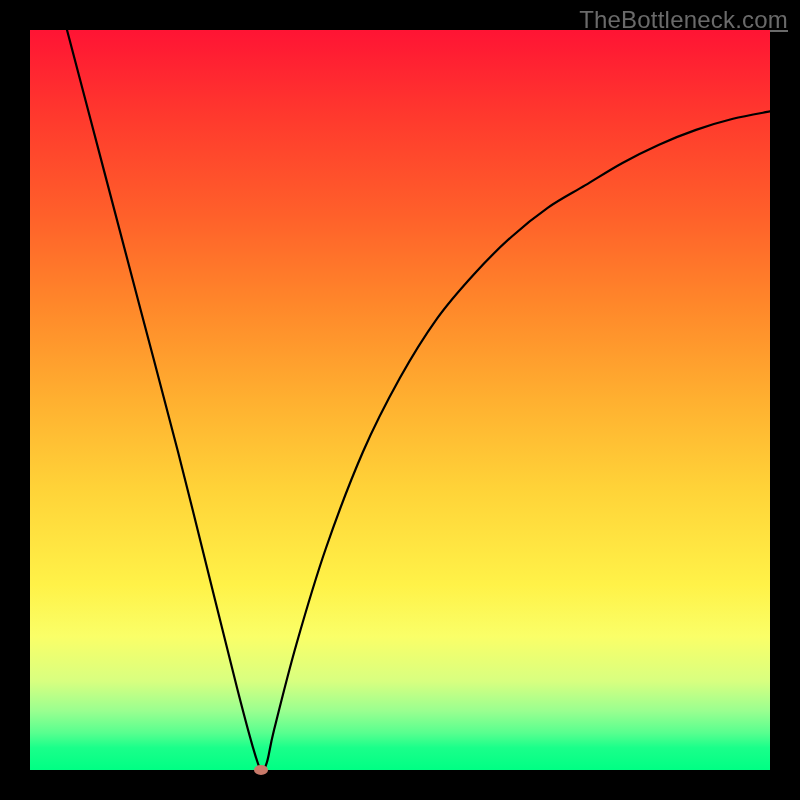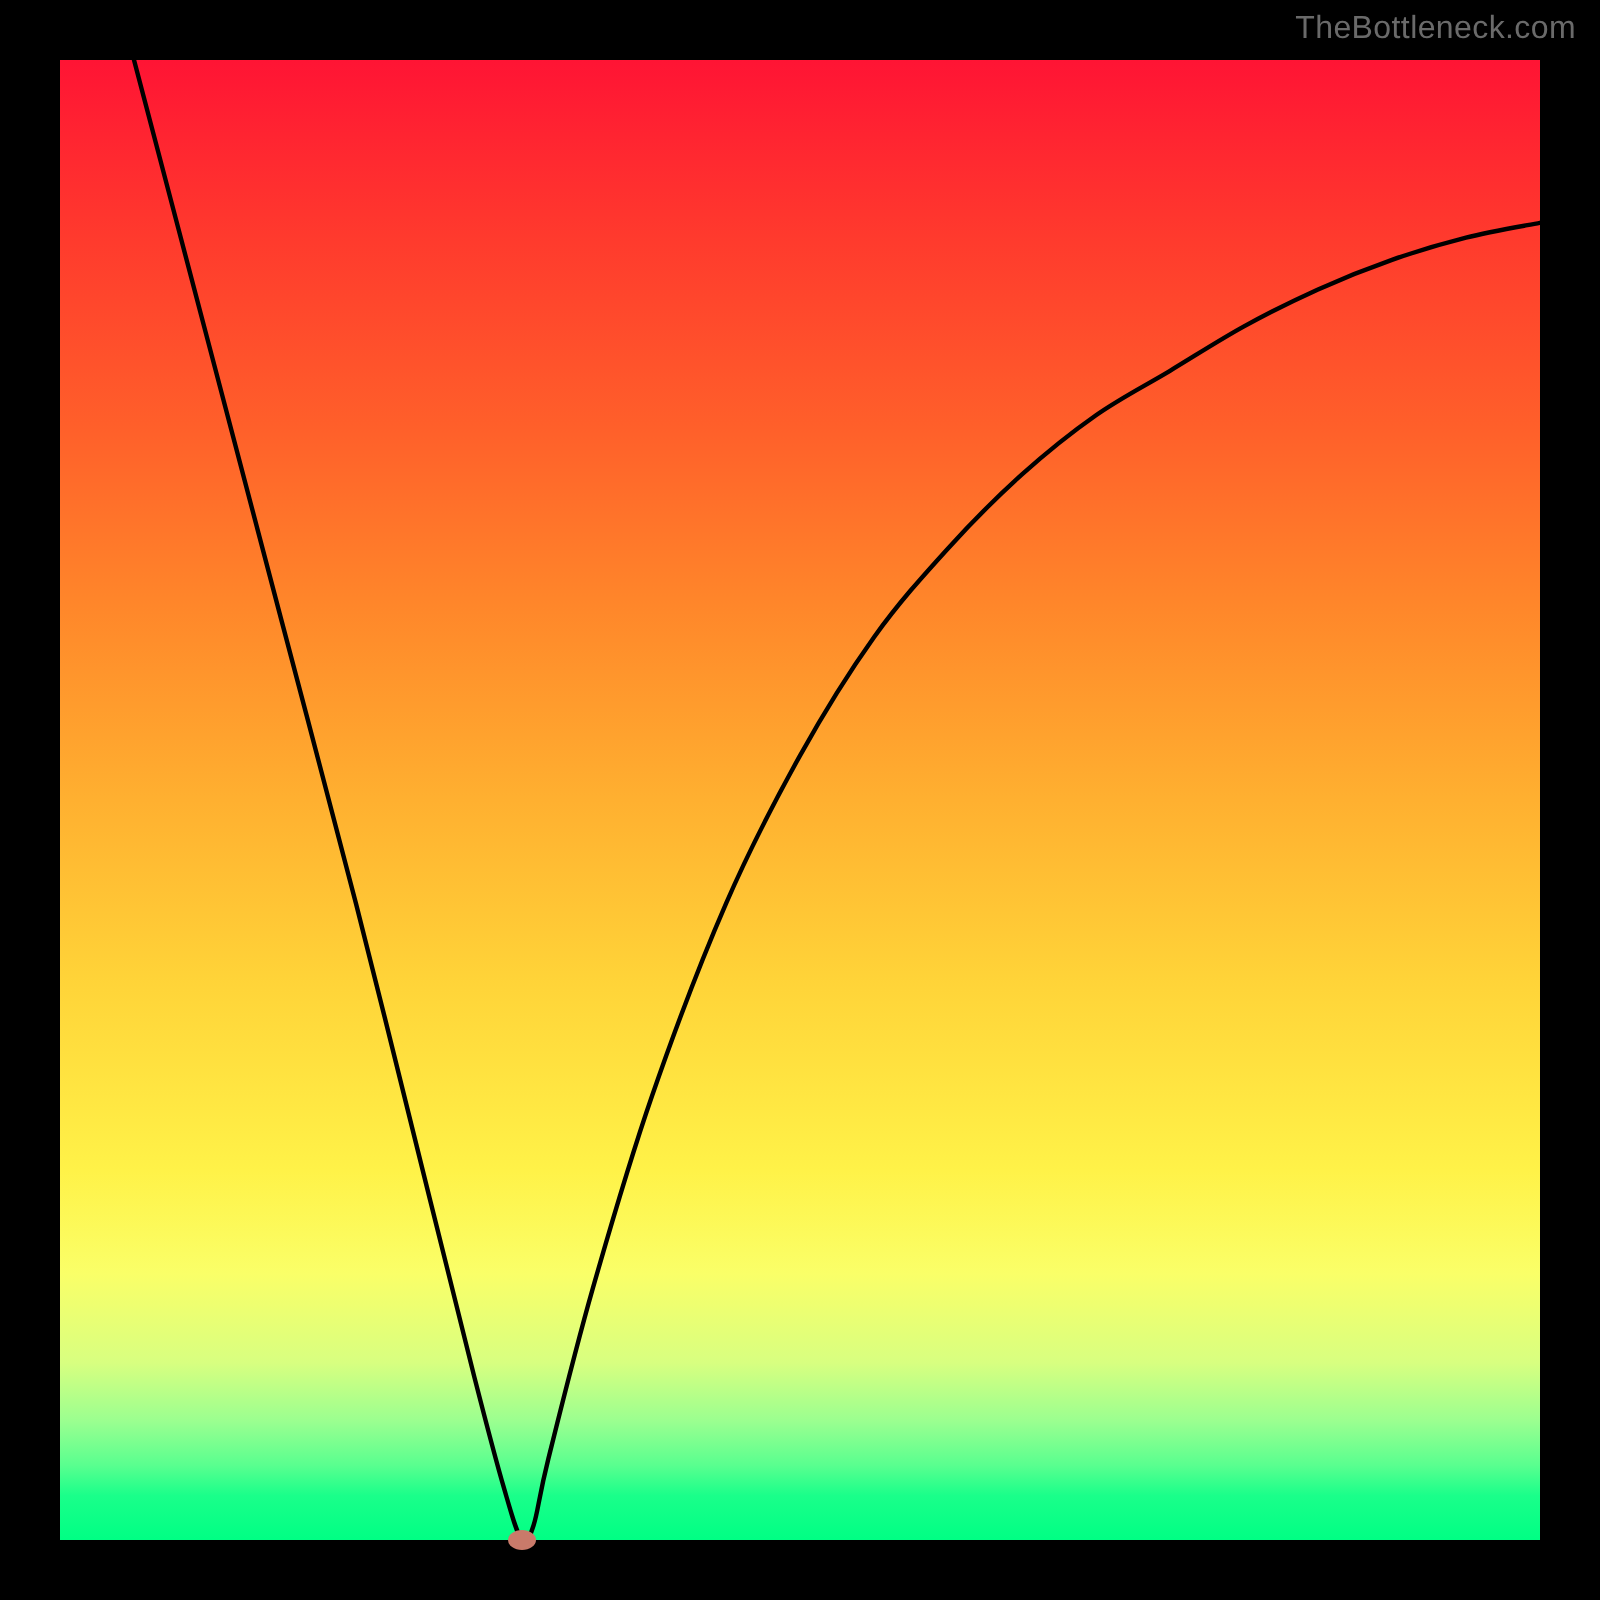--- a/index.html
+++ b/index.html
@@ -39,23 +39,24 @@
       #58ff8f 95%,
       #1aff8a 97%,
       #00ff84 100%
     );
   }
   .watermark {
     position: absolute;
     top: 6px;
     right: 12px;
     color: #6a6a6a;
-    font-size: 16px;
+    font-size: 24px;
     font-weight: 500;
     letter-spacing: 0.2px;
+    text-decoration: underline;
   }
   svg.curve {
     position: absolute;
     top: 0;
     left: 0;
     width: 740px;
     height: 740px;
   }
   .min-marker {
     position: absolute;

